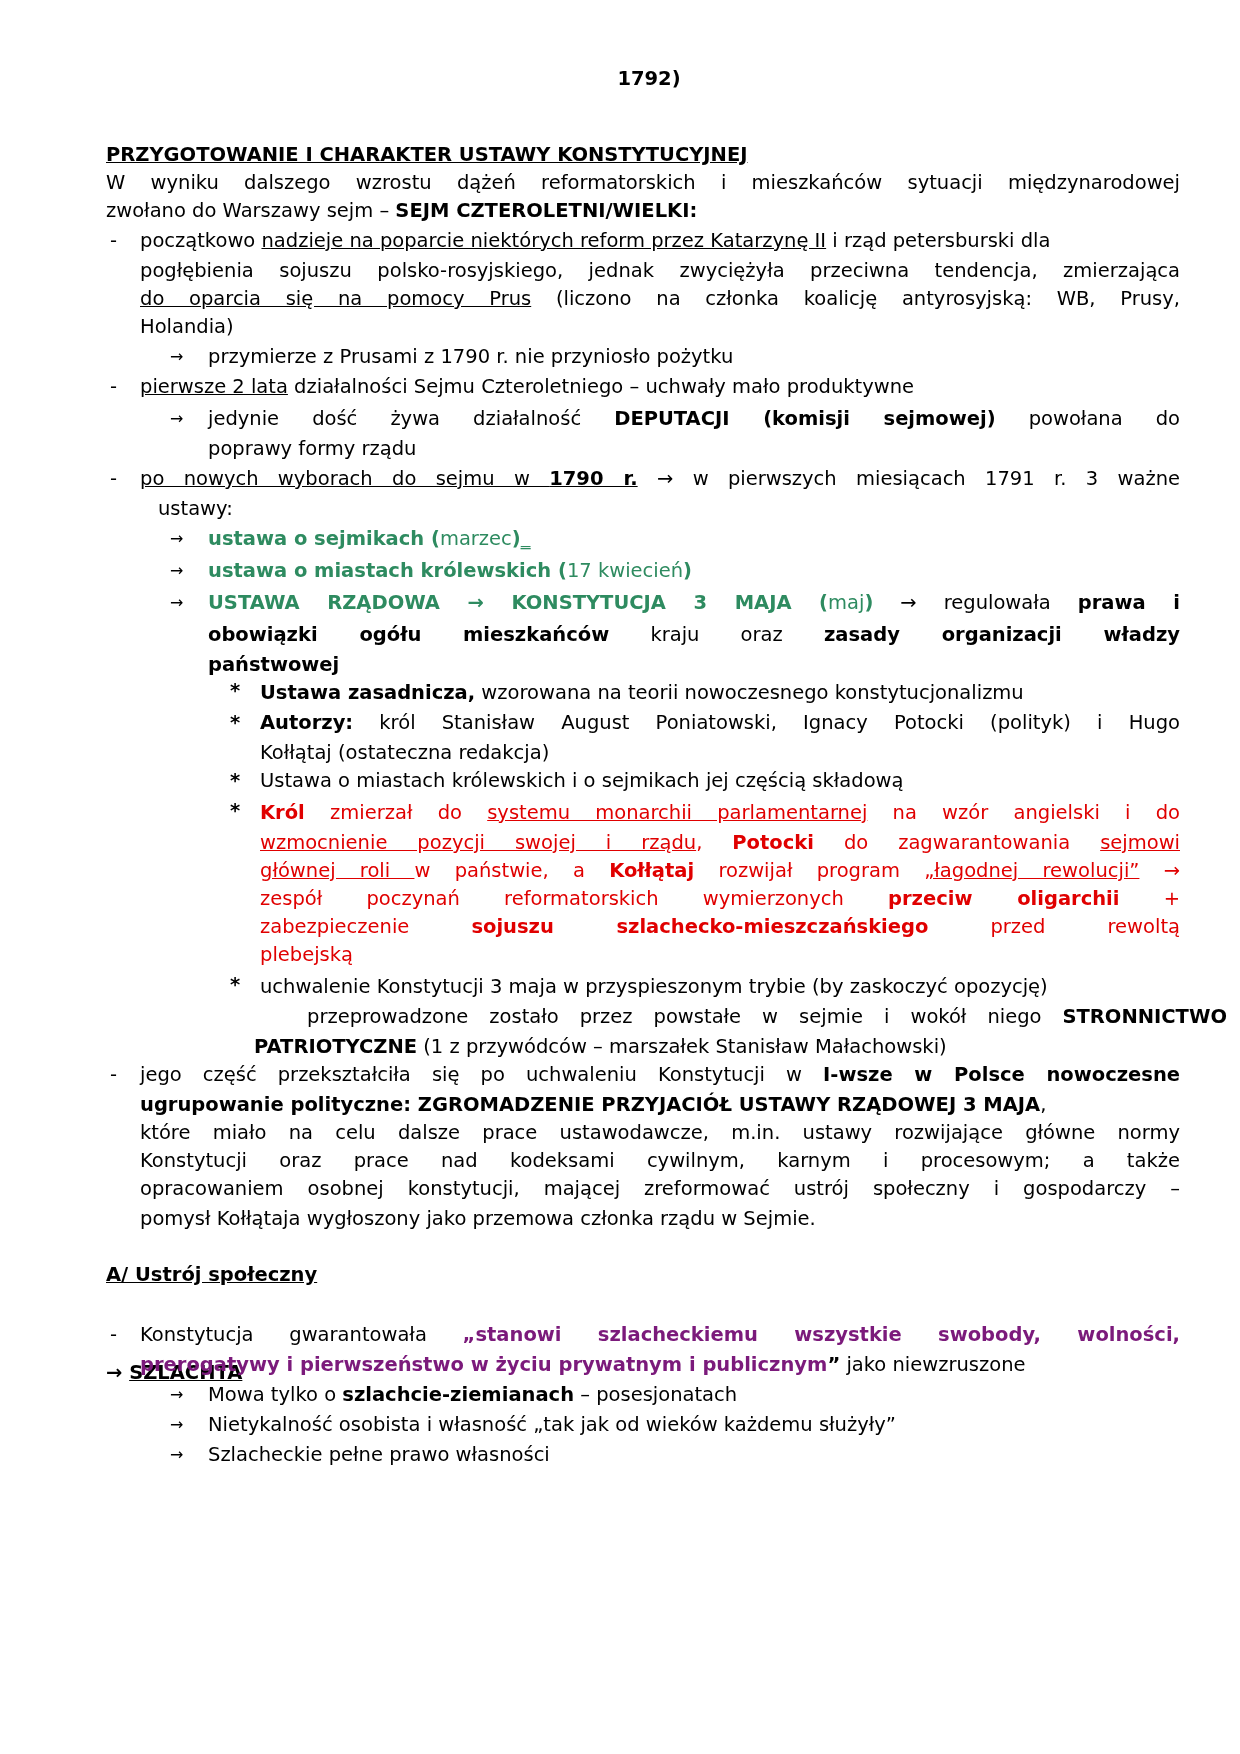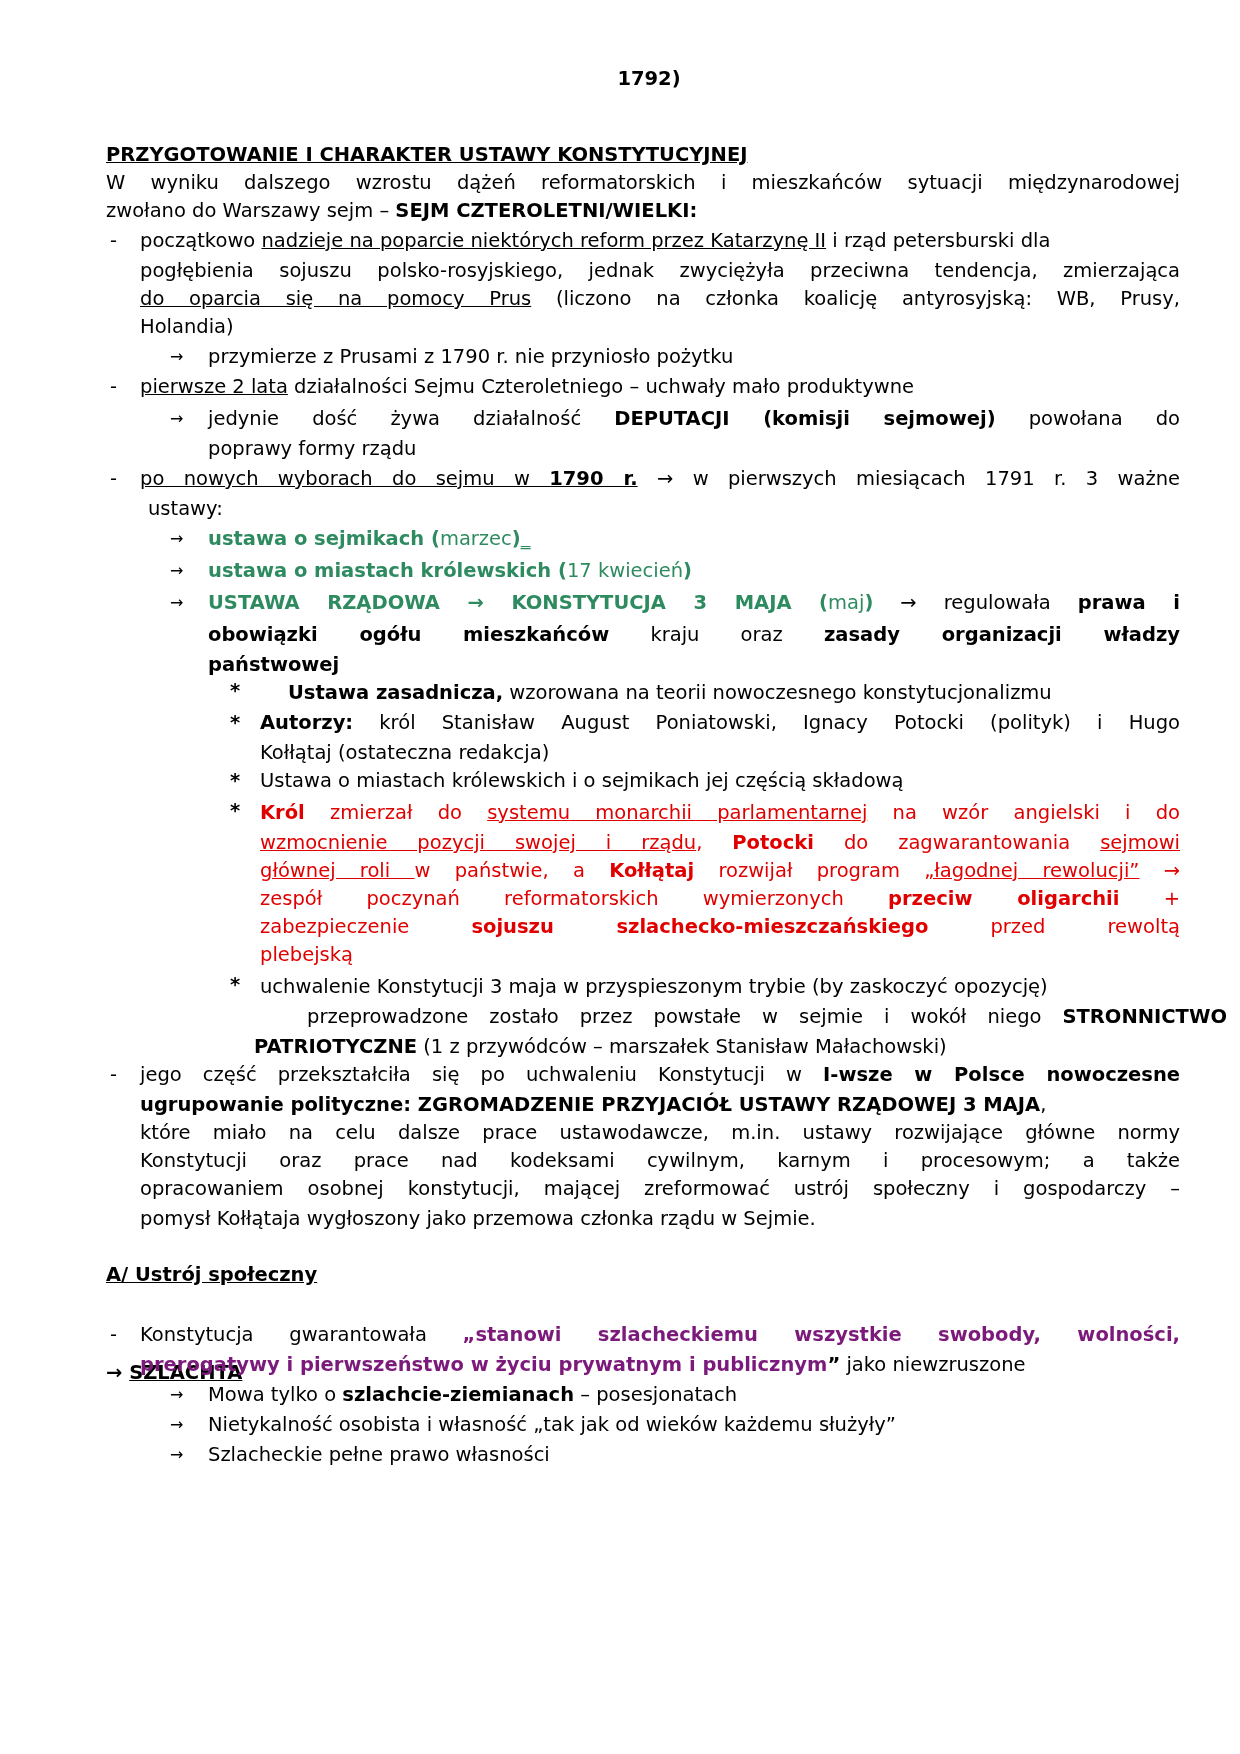--- a/index.html
+++ b/index.html
@@ -54,41 +54,41 @@
   <div class="line arrow" style="left:52px; top:404px;">→</div>
   <div class="line just" style="left:90px; top:404px; width:972px;">
     <span>jedynie dość żywa działalność </span><span class="b">DEPUTACJI (komisji sejmowej)</span><span> powołana do</span>
   </div>
   <div class="line" style="left:90px; top:434px;">poprawy formy rządu</div>
 
   <div class="line dash" style="left:-8px; top:464px;">-</div>
   <div class="line just" style="left:22px; top:464px; width:1040px;">
     <span class="u"><span>po nowych wyborach do sejmu w </span><span class="b">1790 r.</span></span><span> → w pierwszych miesiącach 1791 r. 3 ważne</span>
   </div>
-  <div class="line" style="left:30px; top:494px;text-align:right;">ustawy:</div>
+  <div class="line" style="left:40px; top:494px;text-align:right;">ustawy:</div>
 
   <div class="line arrow" style="left:52px; top:524px;">→</div>
   <div class="line green" style="left:90px; top:524px;">
     <span class="b">ustawa o sejmikach (</span><span>marzec</span><span class="b">)</span><span class="u">_</span>
   </div>
   <div class="line arrow" style="left:52px; top:556px;">→</div>
   <div class="line green" style="left:90px; top:556px;">
     <span class="b">ustawa o miastach królewskich (</span><span>17 kwiecień</span><span class="b">)</span>
   </div>
   <div class="line arrow" style="left:52px; top:588px;">→</div>
   <div class="line just" style="left:90px; top:588px; width:972px;">
     <span class="green b">USTAWA RZĄDOWA → KONSTYTUCJA 3 MAJA (</span><span class="green">maj</span><span class="green b">)</span><span> → regulowała </span><span class="b">prawa i</span>
   </div>
   <div class="line just" style="left:90px; top:620px; width:972px;">
     <span class="b">obowiązki ogółu mieszkańców</span><span> kraju oraz </span><span class="b">zasady organizacji władzy</span>
   </div>
   <div class="line b" style="left:90px; top:650px;">państwowej</div>
 
   <div class="line star" style="left:112px; top:676px;">*</div>
-  <div class="line" style="left:142px; top:678px;margin-left:28px;">
+  <div class="line" style="left:142px; top:678px;">
     <span class="b">Ustawa zasadnicza,</span><span> wzorowana na teorii nowoczesnego konstytucjonalizmu</span>
   </div>
 
   <div class="line star" style="left:112px; top:708px;">*</div>
   <div class="line just" style="left:142px; top:708px; width:920px;">
     <span class="b">Autorzy:</span><span> król Stanisław August Poniatowski, Ignacy Potocki (polityk) i Hugo</span>
   </div>
   <div class="line" style="left:142px; top:738px;">Kołłątaj (ostateczna redakcja)</div>
 
   <div class="line star" style="left:112px; top:766px;">*</div>

